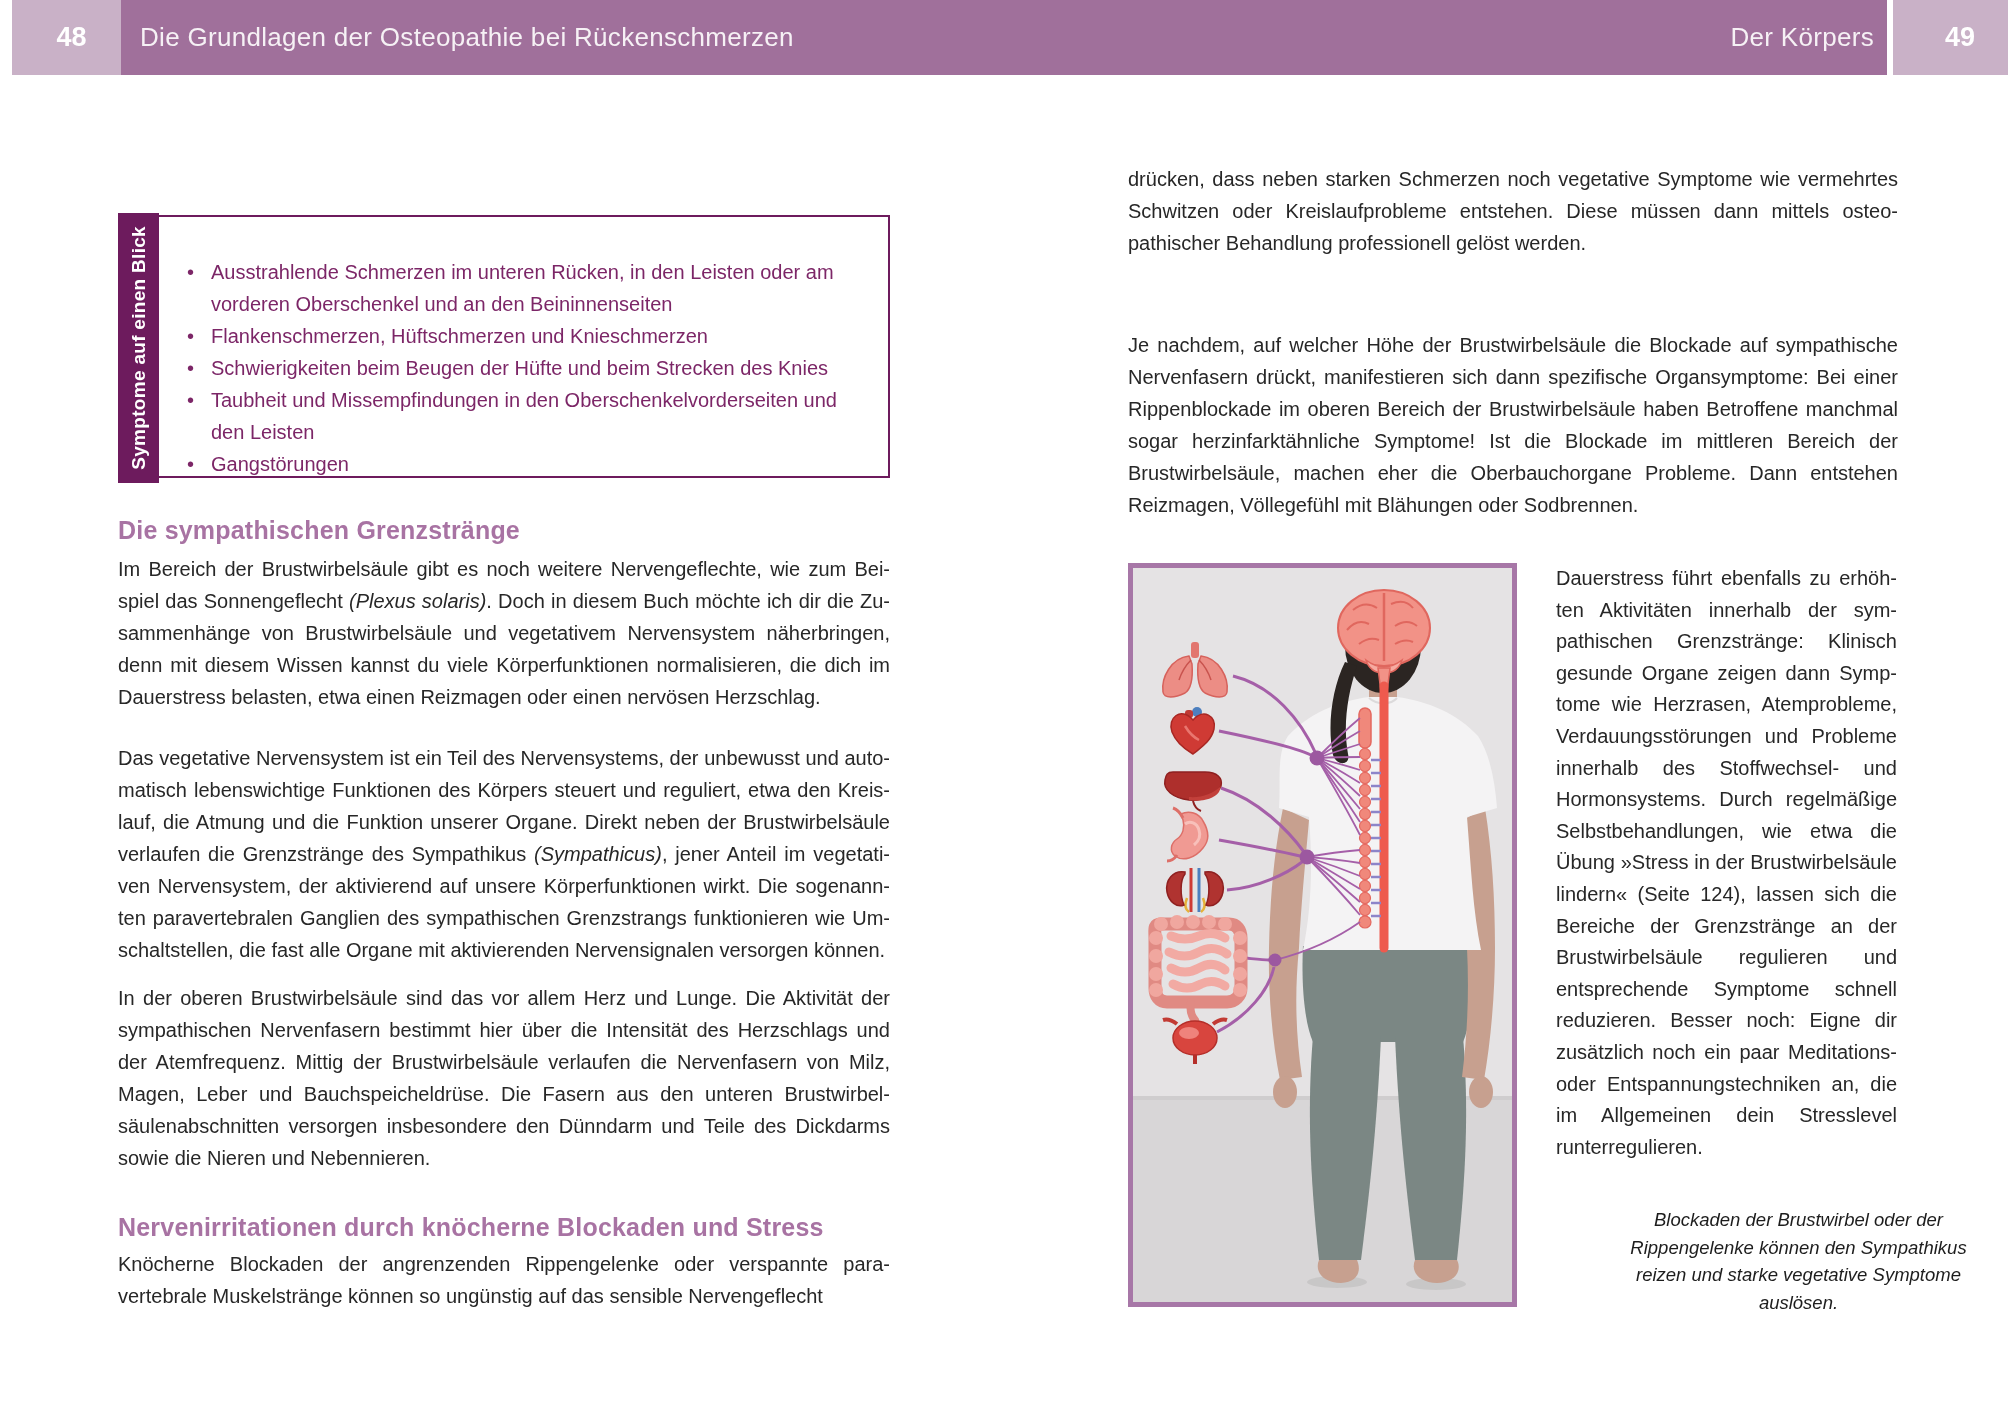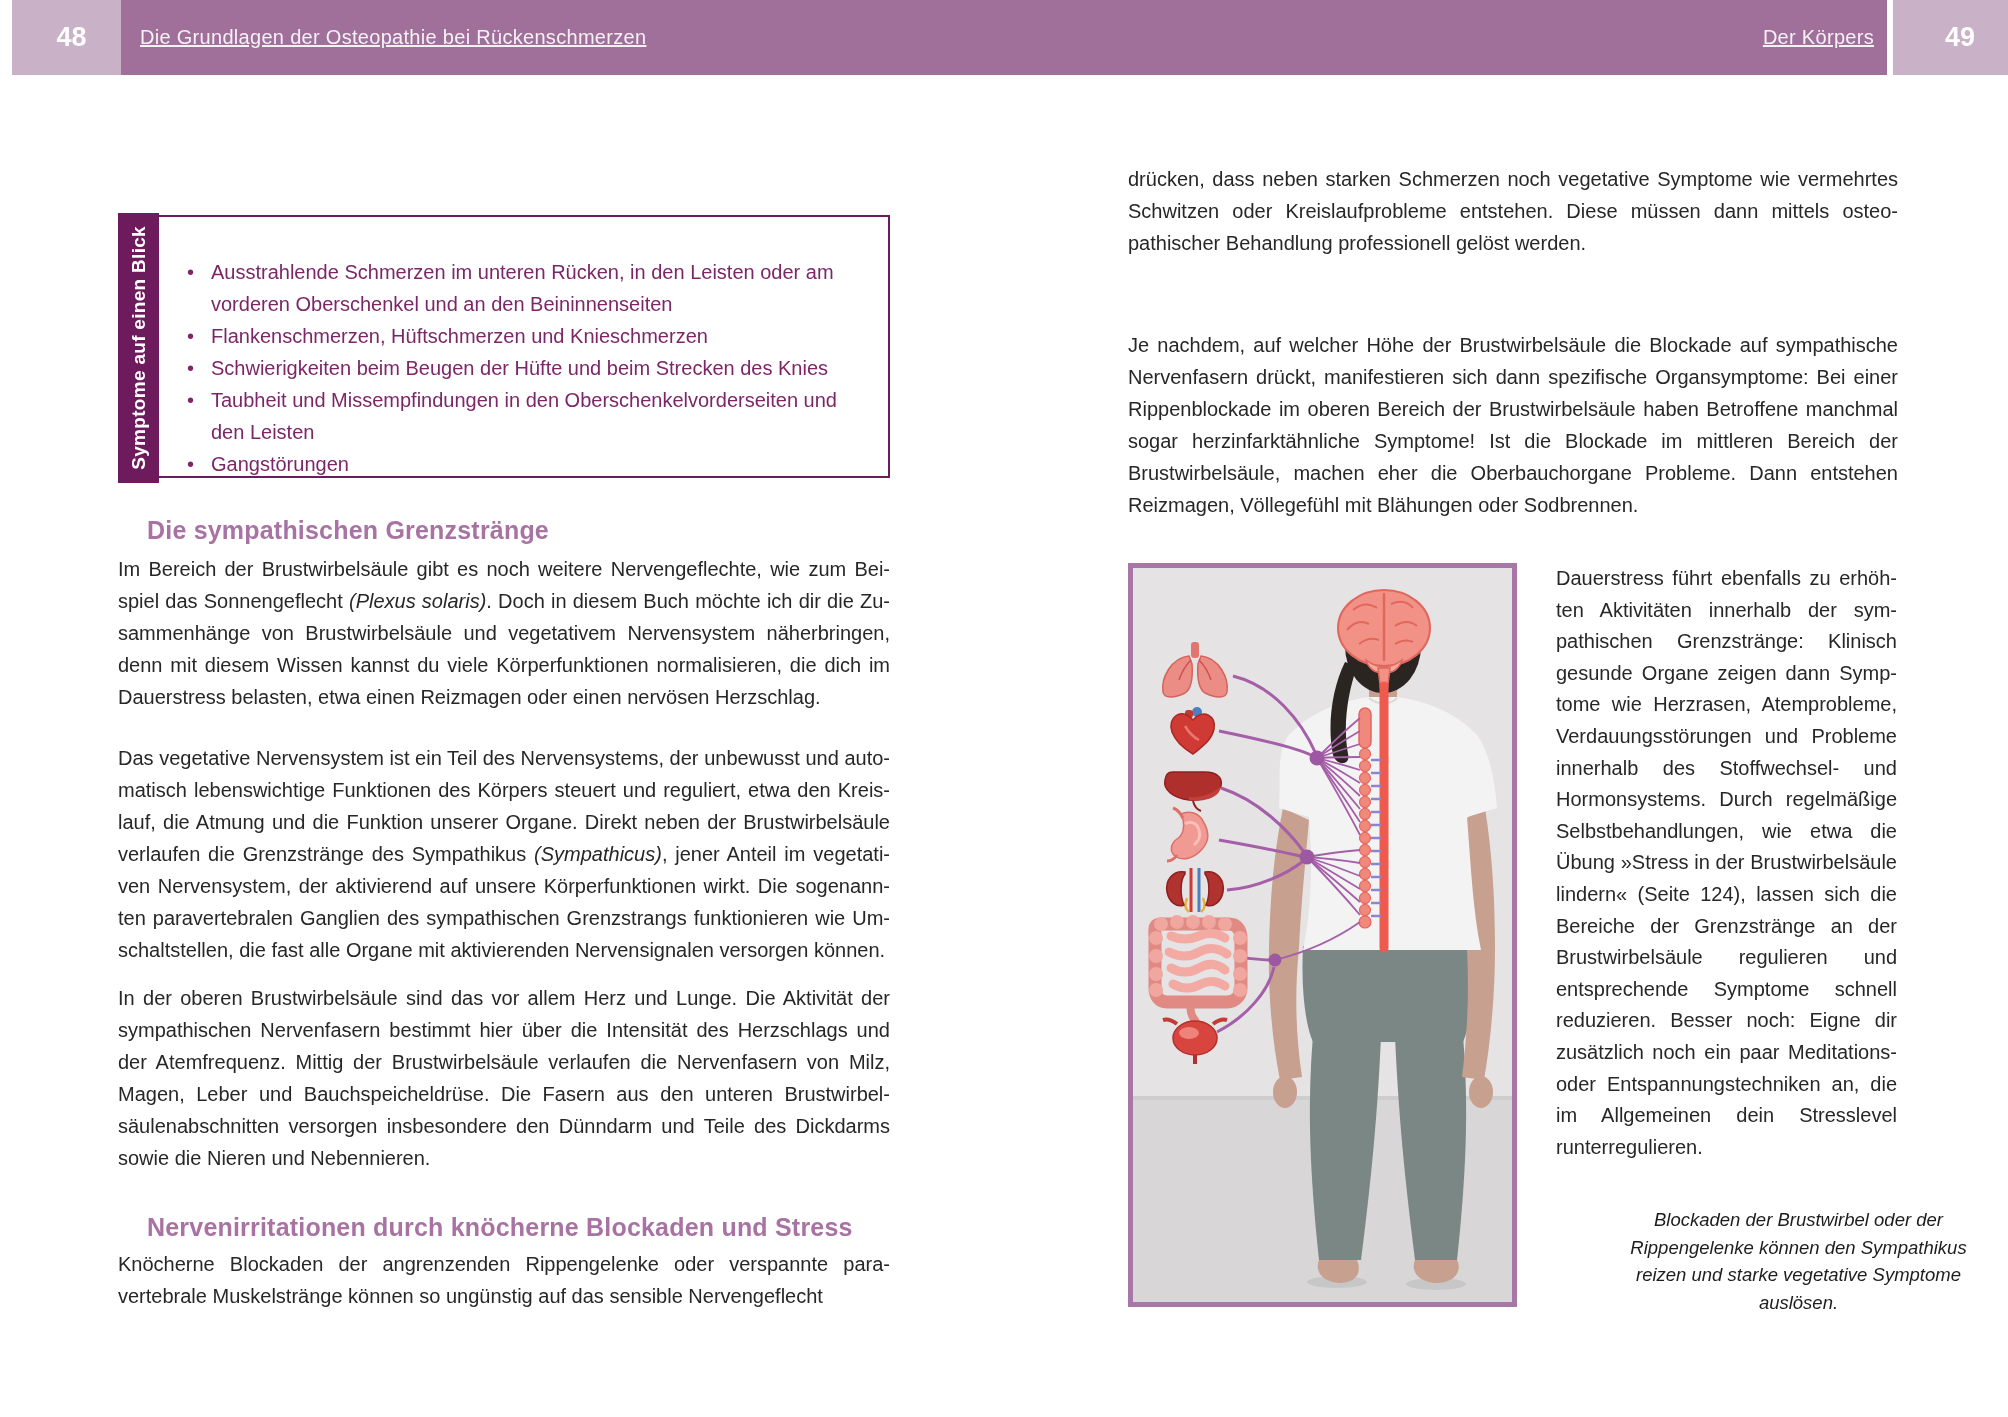--- a/index.html
+++ b/index.html
@@ -11,36 +11,36 @@
   html,body{margin:0;padding:0;background:#fff;}
   .page{position:relative;width:2008px;height:1417px;background:#fff;overflow:hidden;
         font-family:"Liberation Sans","DejaVu Sans",sans-serif;color:var(--body-text);}
   
   .hdr-numbox{position:absolute;top:0;height:75px;background:var(--page-number-bg);
       color:#fff;font-size:27px;font-weight:bold;display:flex;align-items:center;justify-content:center;}
   .hdr-numbox.left{left:12px;width:119px;}
   .hdr-numbox.right{left:1893px;width:134px;}
   .hdr-bar{position:absolute;top:0;left:121px;width:1766px;height:75px;background:var(--header-bar);}
   .hdr-title{position:absolute;top:0;height:75px;display:flex;align-items:center;
-      color:var(--header-text);font-size:20px;letter-spacing:.3px;text-decoration:underline;}
+      color:var(--header-text);font-size:26px;letter-spacing:.3px;}
   .hdr-title.left{left:19px;}
   .hdr-title.right{right:13px;}
   
   .sym-box{position:absolute;left:118px;top:215px;width:772px;height:263px;
       border:2px solid var(--box-border);box-sizing:border-box;background:#fff;}
   .sym-tab{position:absolute;left:118px;top:213px;width:41px;height:270px;background:var(--tab-bg);
       display:flex;align-items:center;justify-content:center;}
   .sym-tab span{writing-mode:vertical-rl;transform:rotate(180deg);color:#fff;
       font-size:19px;font-weight:bold;letter-spacing:.3px;white-space:nowrap;}
   .sym-list{margin:14px;padding:25px 13px 0 77px;list-style:none;}
   .sym-list li{position:relative;color:var(--bullet-text);font-size:20px;line-height:32px;}
   .sym-list li::before{content:"•";position:absolute;left:-24px;color:var(--bullet-text);}
   
   .blk{position:absolute;}
-  .h2{font-size:25px;font-weight:bold;color:var(--heading-text);letter-spacing:.2px;margin-left:29px;}
+  .h2{font-size:25px;font-weight:bold;color:var(--heading-text);letter-spacing:.2px;}
   .para{font-size:20px;line-height:32px;text-align:justify;color:var(--body-text);}
   .para em{font-style:italic;}
   .side .para{line-height:31.6px;}
   .caption{font-size:18.5px;line-height:27.5px;font-style:italic;color:var(--caption-text);text-align:left;}
   
   .figure{position:absolute;left:1128px;top:563px;width:389px;height:744px;
       border:5px solid var(--figure-border);box-sizing:border-box;background:#e5e3e4;}
   .figure svg{display:block;}
 </style>
 </head>

